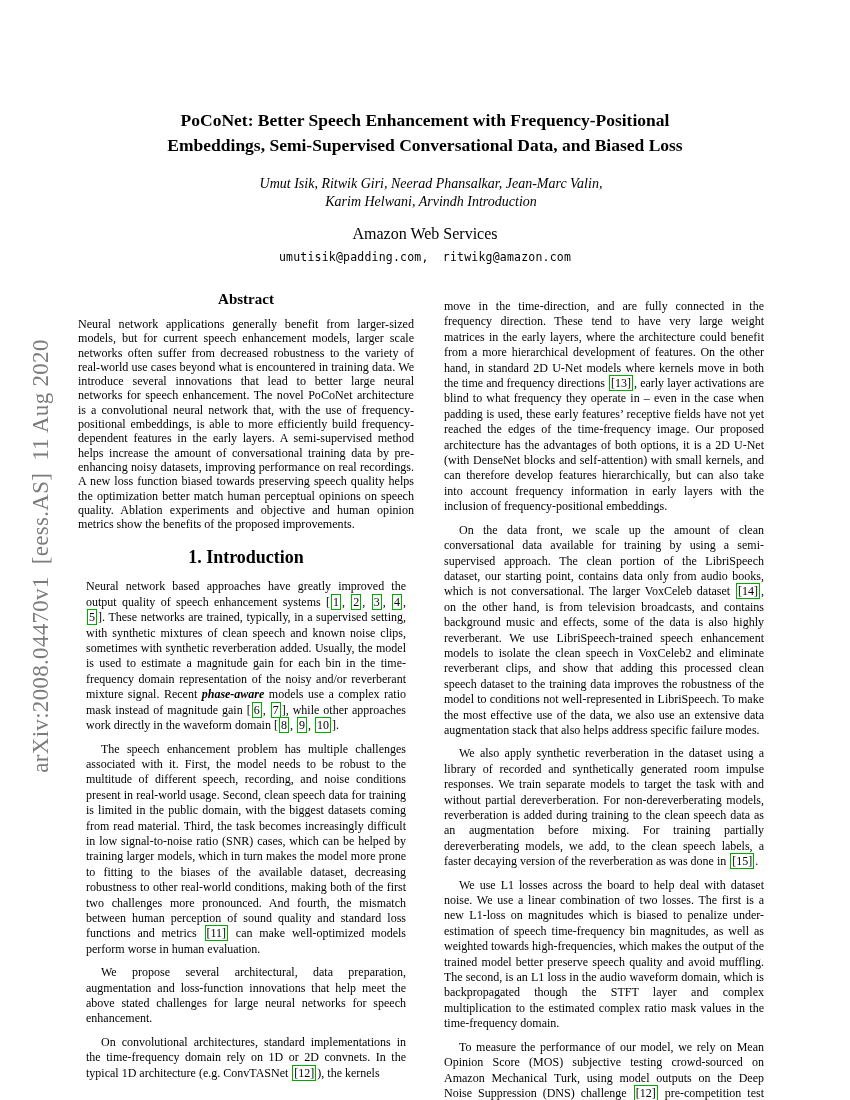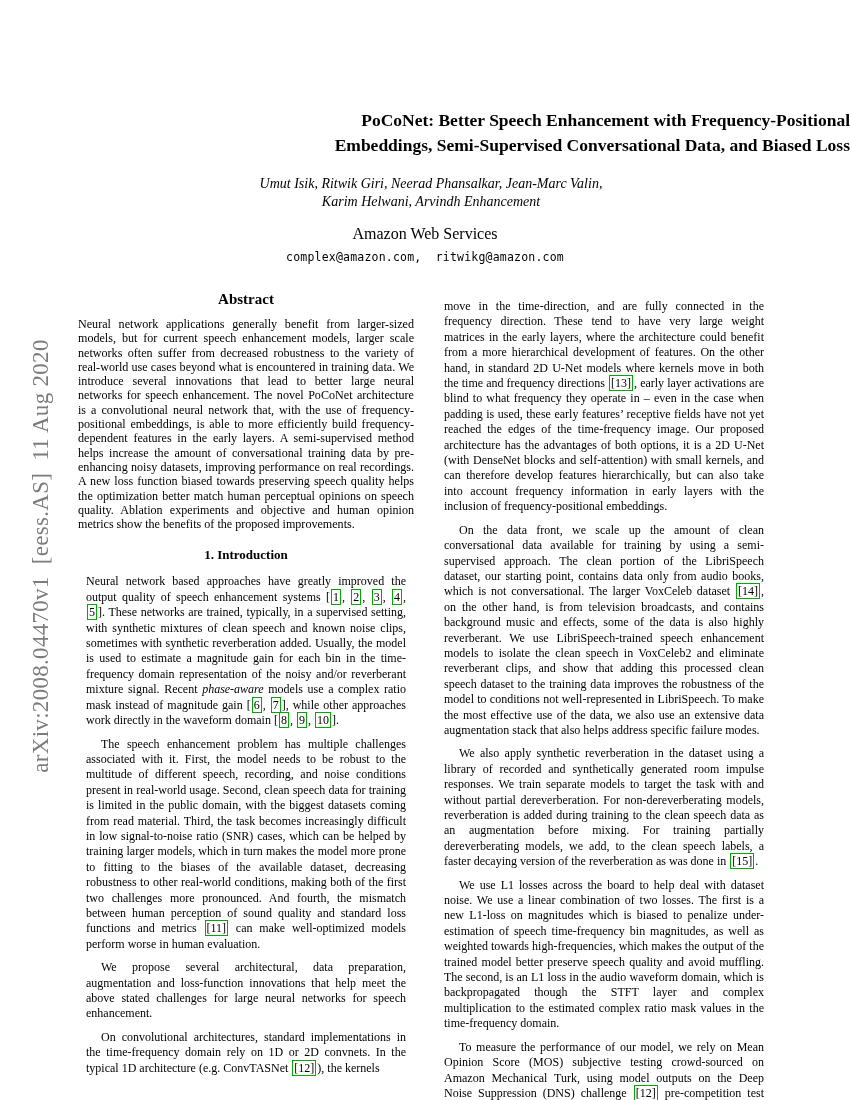--- a/index.html
+++ b/index.html
@@ -24,21 +24,21 @@
     letter-spacing: 0.3px;
     font-family: "Liberation Serif", serif;
   }
   .header { padding-top: 108px; text-align: center; }
   .title {
     font-size: 17.5px;
     font-weight: bold;
     line-height: 25px;
     margin: 0 0 17px 0;
   }
-  .title .tline { display: block; text-align: right; }
+  .title .tline { display: block; }
   .authors {
     font-style: italic;
     font-size: 14px;
     line-height: 17.5px;
     margin: 0 0 15px 0;
   }
   .authors .aline { display: block; margin-left: 12px; }
   .affiliation { font-size: 16px; margin: 0 0 7px 0; }
   .emails {
     font-family: "DejaVu Sans Mono", monospace;
@@ -58,55 +58,55 @@
     font-weight: bold;
     margin: 0 0 9px 0;
   }
   .abstract-text {
     font-size: 12.1px;
     line-height: 14.3px;
     margin: 0;
   }
   .sec-heading {
     text-align: center;
-    font-size: 13px;
+    font-size: 18px;
     font-weight: bold;
     margin: 16px 0 11px 0;
   }
   .body-para {
     font-size: 12px;
     line-height: 15.4px;
     margin: 8px;
   }
   .body-para.indent { text-indent: 15px; }
   .cite {
     border: 1px solid var(--cite-color, #00a800);
     padding: 0 1px;
     margin: 0 1px;
   }
-  em { font-style: italic; }
+  em { font-style: italic; font-weight: bold; }
 </style>
 </head>
 <body>
 
 <div class="page">
 
   <div class="watermark">arXiv:2008.04470v1  [eess.AS]  11 Aug 2020</div>
 
   <header class="header">
     <h1 class="title">
       <span class="tline">PoCoNet: Better Speech Enhancement with Frequency-Positional</span>
       <span class="tline">Embeddings, Semi-Supervised Conversational Data, and Biased Loss</span>
     </h1>
     <div class="authors">
       <span class="aline">Umut Isik, Ritwik Giri, Neerad Phansalkar, Jean-Marc Valin,</span>
-      <span class="aline">Karim Helwani, Arvindh Enhancement</span>
+      <span class="aline">Karim Helwani, Arvindh Introduction</span>
     </div>
     <div class="affiliation">Amazon Web Services</div>
-    <div class="emails">complex@amazon.com,  ritwikg@amazon.com</div>
+    <div class="emails">umutisik@padding.com,  ritwikg@amazon.com</div>
   </header>
 
   <div class="columns">
     <div class="col">
       <h2 class="abs-heading">Abstract</h2>
       <p class="abstract-text" id="abstract-text">Neural network applications generally benefit from larger-sized models, but for current speech enhancement models, larger scale networks often suffer from decreased robustness to the variety of real-world use cases beyond what is encountered in training data. We introduce several innovations that lead to better large neural networks for speech enhancement. The novel PoCoNet architecture is a convolutional neural network that, with the use of frequency-positional embeddings, is able to more efficiently build frequency-dependent features in the early layers. A semi-supervised method helps increase the amount of conversational training data by pre-enhancing noisy datasets, improving performance on real recordings. A new loss function biased towards preserving speech quality helps the optimization better match human perceptual opinions on speech quality. Ablation experiments and objective and human opinion metrics show the benefits of the proposed improvements.</p>
       <h2 class="sec-heading">1. Introduction</h2>
       <div id="intro-left">
           <p class="body-para">Neural network based approaches have greatly improved the output quality of speech enhancement systems [<span class="cite">1</span>, <span class="cite">2</span>, <span class="cite">3</span>, <span class="cite">4</span>, <span class="cite">5</span>]. These networks are trained, typically, in a supervised setting, with synthetic mixtures of clean speech and known noise clips, sometimes with synthetic reverberation added. Usually, the model is used to estimate a magnitude gain for each bin in the time-frequency domain representation of the noisy and/or reverberant mixture signal. Recent <em>phase-aware</em> models use a complex ratio mask instead of magnitude gain [<span class="cite">6</span>, <span class="cite">7</span>], while other approaches work directly in the waveform domain [<span class="cite">8</span>, <span class="cite">9</span>, <span class="cite">10</span>].</p>
           <p class="body-para indent">The speech enhancement problem has multiple challenges associated with it. First, the model needs to be robust to the multitude of different speech, recording, and noise conditions present in real-world usage. Second, clean speech data for training is limited in the public domain, with the biggest datasets coming from read material. Third, the task becomes increasingly difficult in low signal-to-noise ratio (SNR) cases, which can be helped by training larger models, which in turn makes the model more prone to fitting to the biases of the available dataset, decreasing robustness to other real-world conditions, making both of the first two challenges more pronounced. And fourth, the mismatch between human perception of sound quality and standard loss functions and metrics <span class="cite">[11]</span> can make well-optimized models perform worse in human evaluation.</p>

